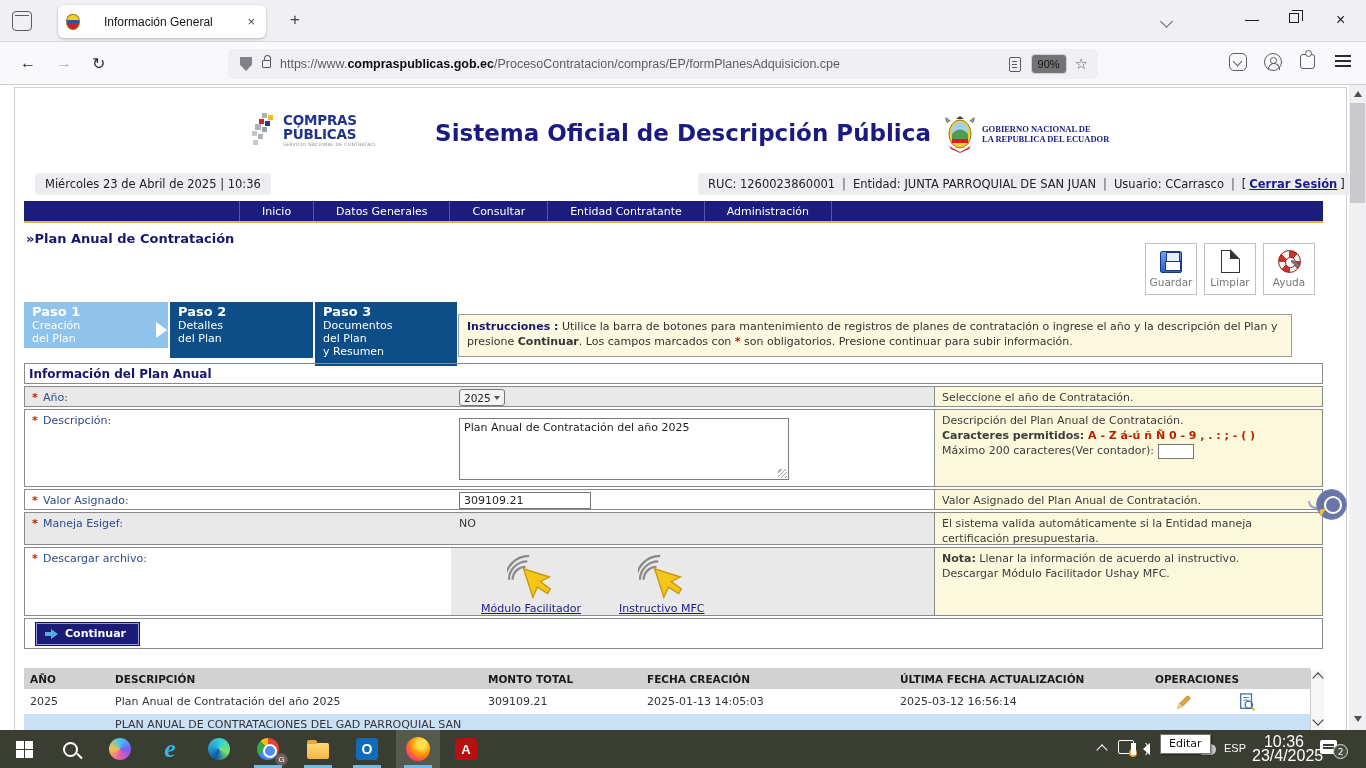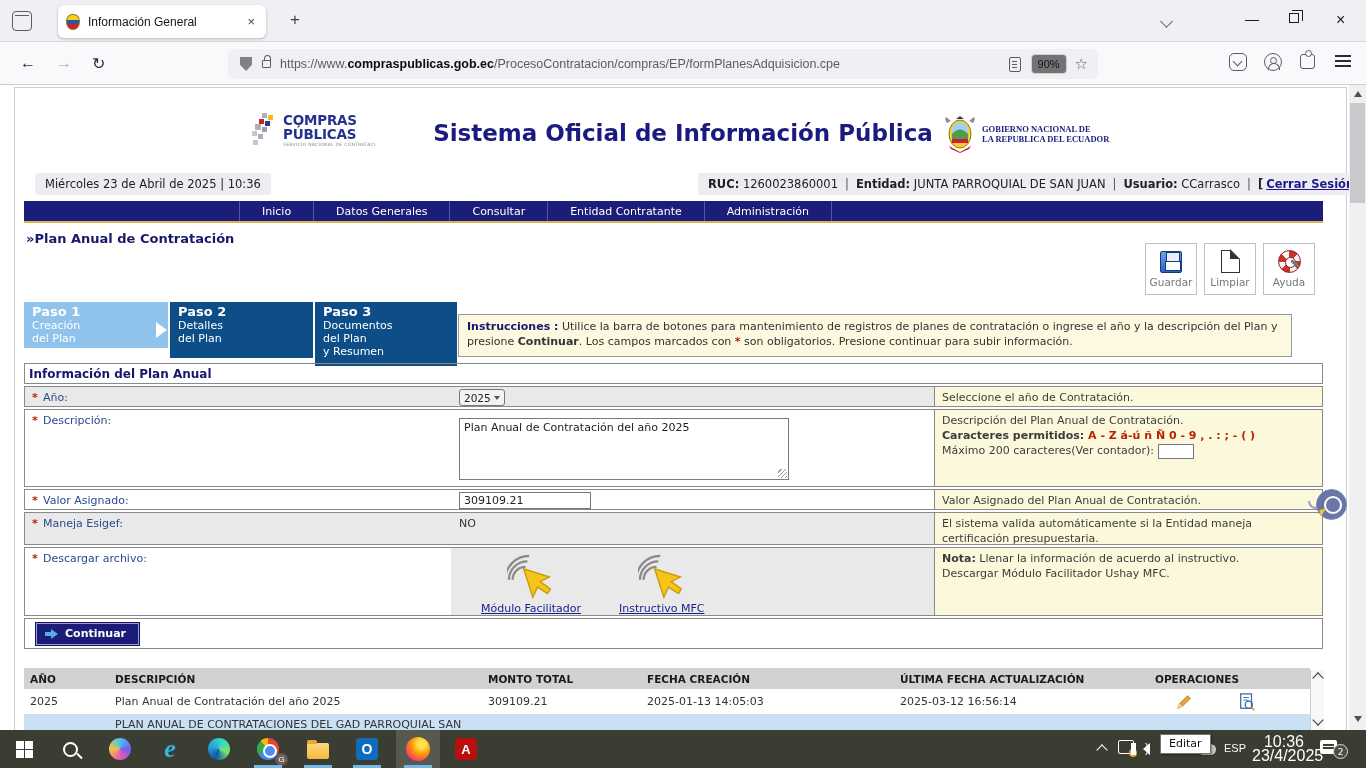--- a/index.html
+++ b/index.html
@@ -10,21 +10,21 @@
   
   .tabbar { position:absolute; left:0; top:0; width:1366px; height:42px;
     background:#f0f0f4; border-bottom:1px solid #d7d7dc;
     font-family:"Liberation Sans", sans-serif; }
   .fxview { position:absolute; left:12px; top:11px; width:20px; height:20px;
     border:1.6px solid #5b5b66; border-radius:4px; }
   .fxview::before { content:""; position:absolute; left:2px; right:2px; top:3px;
     height:0; border-top:1.6px solid #5b5b66; }
   .tab { position:absolute; left:58px; top:5px; width:208px; height:33px;
     background:#fff; border-radius:6px; box-shadow:0 1px 3px rgba(0,0,0,.25);
-    display:flex; align-items:center; padding:0 8px; gap:8px; }
+    display:flex; align-items:center; padding:0 8px; gap:24px; }
   .favicon-ec { width:14px; height:16px; border-radius:45% 45% 50% 50%;
     background:linear-gradient(180deg,#f7d11e 0 38%, #2b55a0 38% 62%, #cf2027 62% 100%);
     border:1px solid #8a7a20; flex:0 0 auto; }
   .tab-title { font-size:12px; color:#15141a; flex:1 1 auto; white-space:nowrap;
     overflow:hidden; }
   .tab-close { font-size:13px; color:#3f3f46; cursor:default; padding:0 3px; }
   .newtab { position:absolute; left:283px; top:10px; font-size:17px; color:#3f3f46;
     width:24px; text-align:center; }
   .tab-chevron { position:absolute; left:1162px; top:17px; width:9px; height:9px;
     border-right:1.7px solid #5b5b66; border-bottom:1.7px solid #5b5b66;
@@ -93,21 +93,21 @@
   .gov-text { font-size:8.5px; font-weight:bold; color:#1a237e; line-height:10px;
     font-family:"Liberation Serif", serif; }
   .crest { width:34px; height:38px; }
 
   
   .date-pill, .session-pill { position:absolute; top:88px; height:22px;
     background:#ececf1; border-radius:3px; font-size:11.5px; color:#222;
     display:flex; align-items:center; padding:0 10px; white-space:nowrap; }
   .date-pill { left:35px; }
   .session-pill { left:698px; }
-  .session-pill b { font-weight:bold; }
+  .session-pill b { font-weight:normal; }
   .session-pill .sep { margin:0 7px; color:#555; }
   .logout-link { color:#1a1a8c; font-weight:bold; text-decoration:underline; margin:0 3px; }
 
   
   .menu { position:absolute; left:24px; top:116px; width:1299px; height:20px;
     background:#1c1c7b; display:flex; color:#fff; font-size:11px; }
   .menu-spacer { width:215px; }
   .menu-item { padding:4px 22px; border-left:1px solid #5555a5; cursor:default; }
   .menu-item:last-child { border-right:1px solid #5555a5; }
   .menu-gold { position:absolute; left:24px; top:136px; width:1299px; height:2px;
@@ -354,21 +354,21 @@
         <rect x="0" y="18" width="5" height="5" fill="#c4c8cd"></rect>
         <rect x="6" y="21" width="5" height="5" fill="#aeb2b8"></rect>
         <rect x="1" y="27" width="5" height="5" fill="#c4c8cd"></rect>
       </svg>
       <div>
         <div class="logo-cp-text">COMPRAS</div>
         <div class="logo-cp-text">PÚBLICAS</div>
         <div class="logo-tagline">SERVICIO NACIONAL DE CONTRATACIÓN PÚBLICA</div>
       </div>
     </div>
-    <div class="site-title">Sistema Oficial de Información Pública</div>
+    <div class="site-title">Sistema Oficial de Descripción Pública</div>
     <div class="gov-logo">
       <svg class="crest" viewBox="0 0 34 38">
         <path d="M4 8 Q1 4 3 2 L8 6 Z" fill="#8a8f96"></path>
         <path d="M30 8 Q33 4 31 2 L26 6 Z" fill="#8a8f96"></path>
         <path d="M17 1 L21 4 L13 4 Z" fill="#3b3f45"></path>
         <ellipse cx="17" cy="19" rx="11" ry="14" fill="#f2cf3a" stroke="#8a7a20"></ellipse>
         <ellipse cx="17" cy="16" rx="8" ry="9" fill="#9fd0ef"></ellipse>
         <path d="M9 19 Q17 10 25 19 L25 24 Q17 30 9 24 Z" fill="#4f9b4f"></path>
         <rect x="9" y="24" width="16" height="4" fill="#cf2027"></rect>
         <path d="M6 31 L17 37 L28 31 L26 34 L17 38 L8 34 Z" fill="#cf2027"></path>

